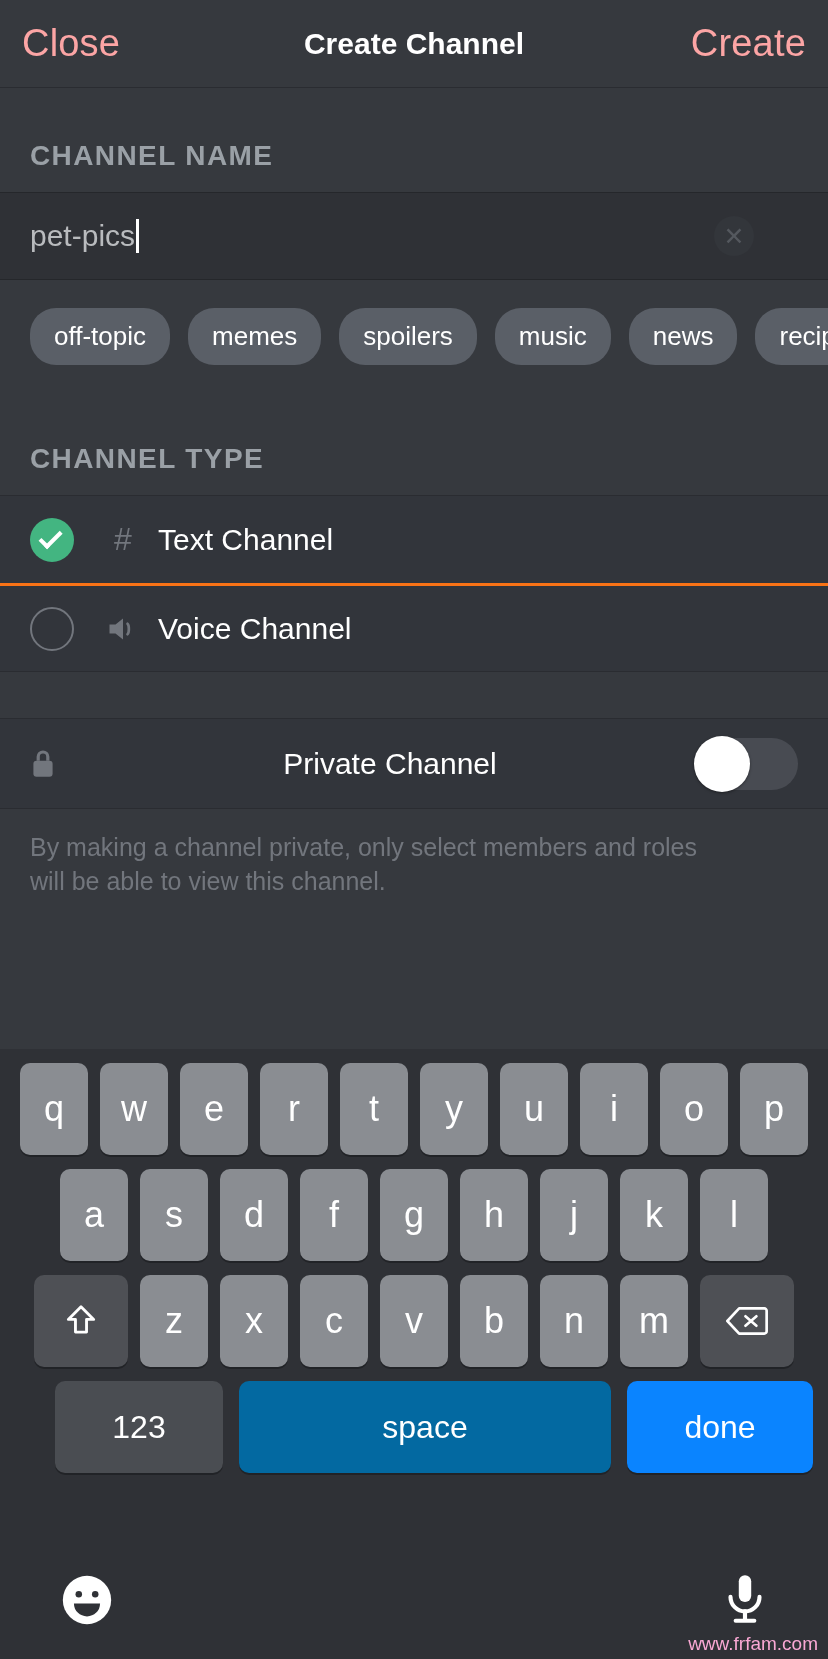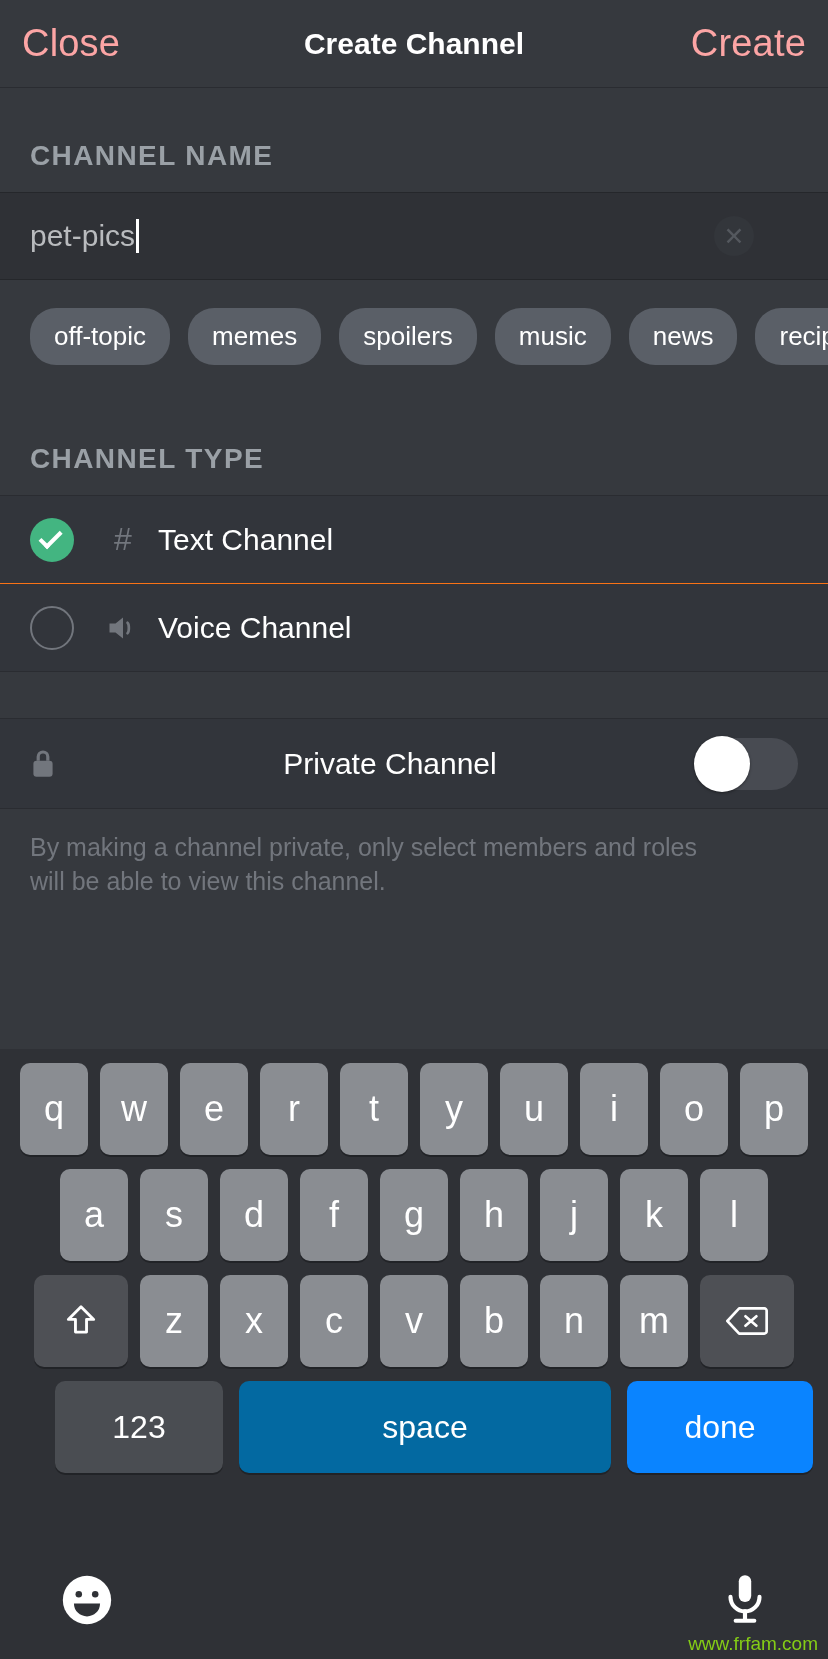--- a/index.html
+++ b/index.html
@@ -70,21 +70,21 @@
     padding:13px 24px; border-radius:26px;
     white-space:nowrap;
   }
 
   
   .type-row {
     height:88px; display:flex; align-items:center;
     background:#32353b; padding:0 0 0 30px;
     border-top:1px solid #2a2c31;
   }
-  .type-row.second { border-top:1px solid #f97316; }
+  .type-row.second { border-top:3px solid #f97316; }
   .radio {
     width:44px; height:44px; border-radius:50%;
     flex:0 0 44px; margin-right:26px;
     display:flex; align-items:center; justify-content:center;
   }
   .radio.on { background:#43b581; }
   .radio.off { border:2px solid #72767d; background:transparent; }
   .radio .tick {
     width:22px; height:12px;
     border-left:4px solid #fff; border-bottom:4px solid #fff;
@@ -151,21 +151,21 @@
 
   
   .bottom-bar {
     position:absolute; left:0; bottom:0; width:828px; height:118px;
     background:#2f3136;
     display:flex; align-items:center; justify-content:space-between;
     padding:0 58px;
   }
   .watermark {
     position:absolute; right:10px; bottom:4px;
-    color:#84cc16; font-size:19px;
+    color:#f9a8d4; font-size:19px;
   }
   svg { display:block; }
 </style>
 </head>
 <body>
 
 <div class="header">
   <div class="hdr-btn left">Close</div>
   <div class="hdr-title">Create Channel</div>
   <div class="hdr-btn right">Create</div>

